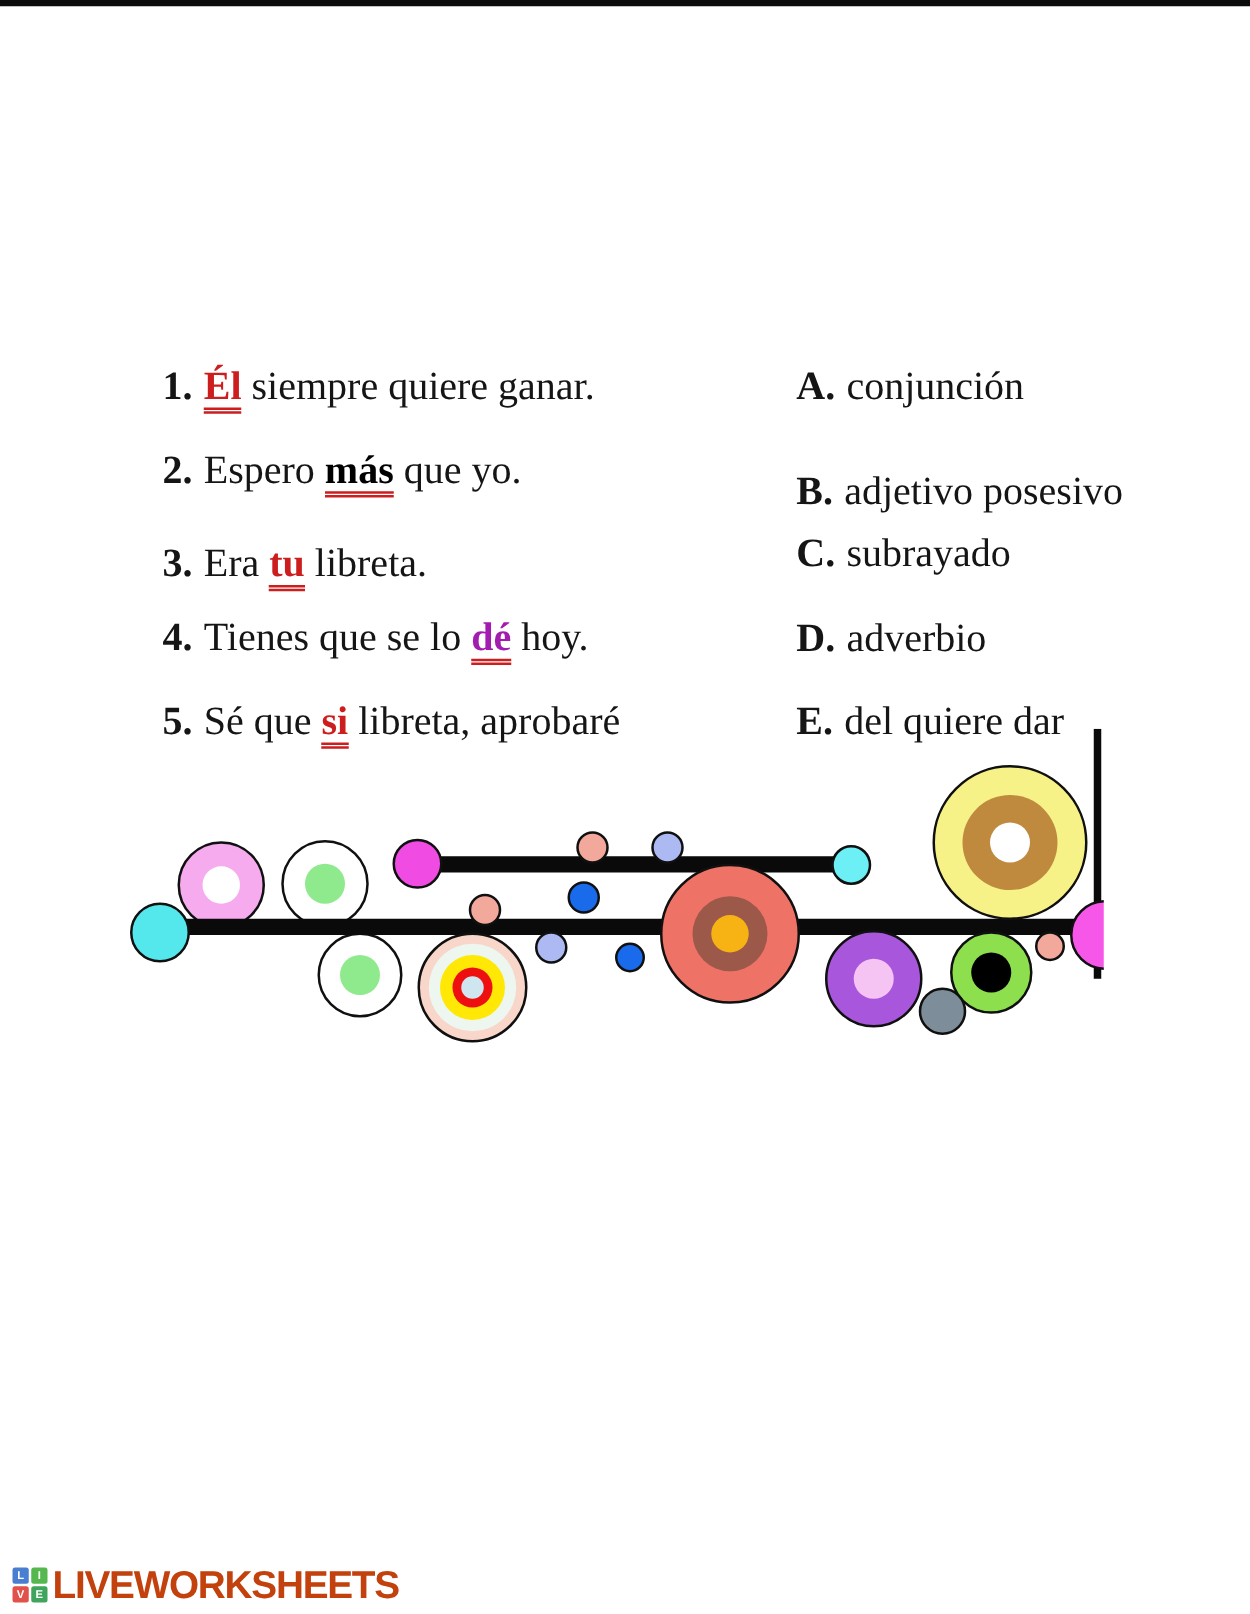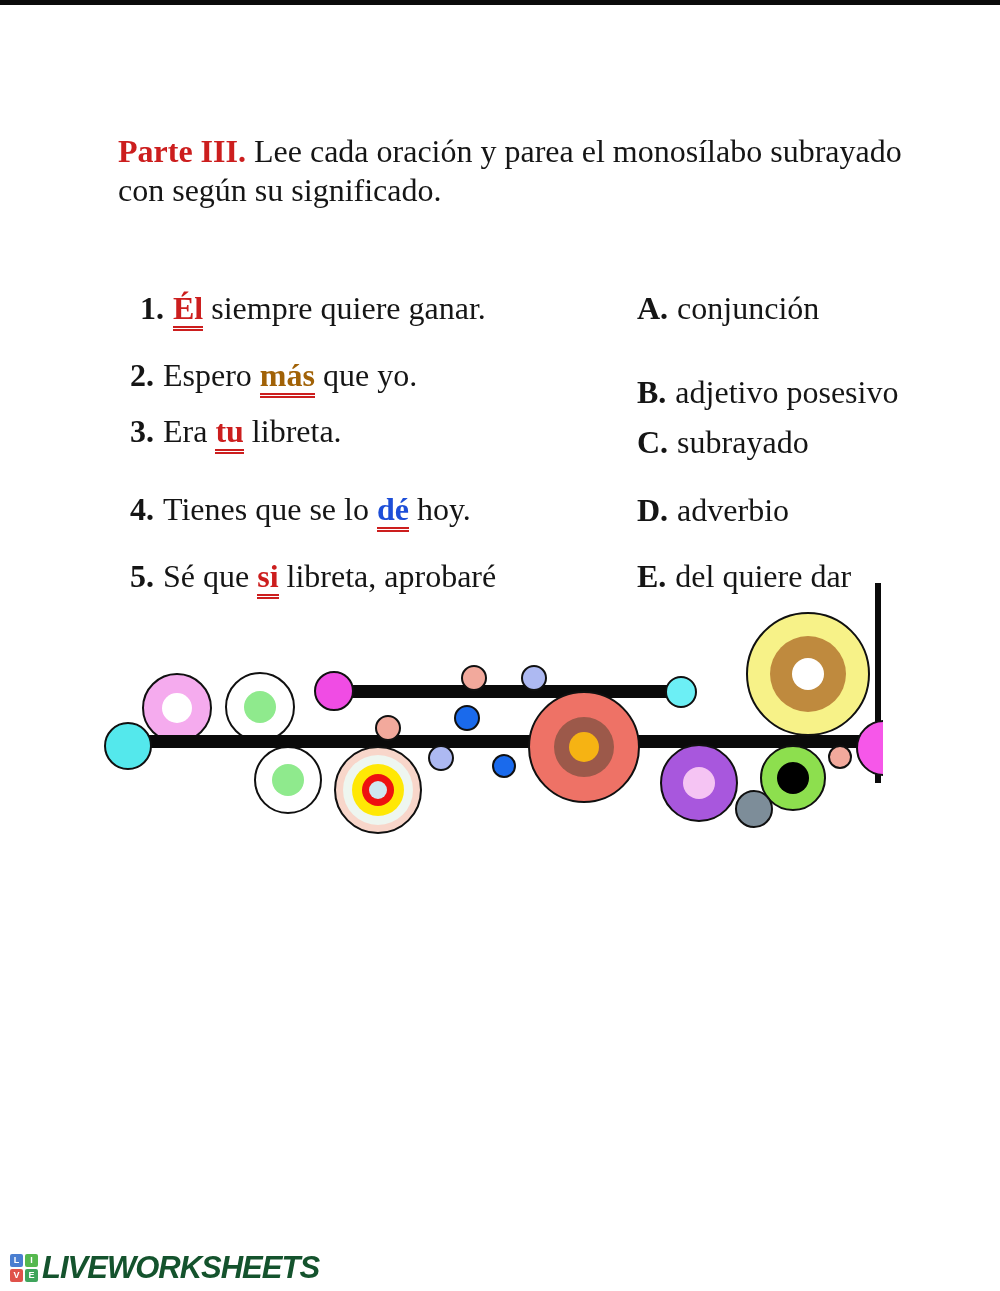--- a/index.html
+++ b/index.html
@@ -25,27 +25,26 @@
   .logo-cell{border-radius:2px;color:#ffffff;font-size:9px;font-weight:700;
         display:flex;align-items:center;justify-content:center;line-height:1;}
   .brand{font-size:31px;font-weight:700;letter-spacing:-1px;cursor:pointer;}
 </style>
 </head>
 <body>
 
 <div class="page">
   <div class="topbar"></div>
 
-  <p class="instructions"><span class="label" id="section-label" style="color: rgb(204, 30, 30);">Parte III.</span><span> Lee cada oración y parea el monosílabo subrayado</span><br><span>con según su significado.</span></p>
 
   <div id="items">
-      <div class="row item-row" style="top: 290px; margin-left: 10px;"><span class="num">1.</span><span></span><span class="uword" style="color: rgb(204, 30, 30); border-bottom-color: rgb(204, 30, 30);">Él</span><span> siempre quiere ganar.</span></div>
-      <div class="row item-row" style="top: 357px;"><span class="num">2.</span><span>Espero </span><span class="uword" style="color: #a16207; border-bottom-color: rgb(204, 30, 30); margin-top: 14px;">más</span><span> que yo.</span></div>
-      <div class="row item-row" style="top: 413px;"><span class="num">3.</span><span>Era </span><span class="uword" style="color: rgb(204, 30, 30); border-bottom-color: rgb(204, 30, 30);">tu</span><span> libreta.</span></div>
-      <div class="row item-row" style="top: 491px;"><span class="num">4.</span><span>Tienes que se lo </span><span class="uword" style="color: #1d4ed8; border-bottom-color: rgb(204, 30, 30);">dé</span><span> hoy.</span></div>
+      <div class="row item-row" style="top: 290px;"><span class="num">1.</span><span></span><span class="uword" style="color: rgb(204, 30, 30); border-bottom-color: rgb(204, 30, 30);">Él</span><span> siempre quiere ganar.</span></div>
+      <div class="row item-row" style="top: 357px;"><span class="num">2.</span><span>Espero </span><span class="uword" style="color: #000000; border-bottom-color: rgb(204, 30, 30); margin-top: 14px;">más</span><span> que yo.</span></div>
+      <div class="row item-row" style="top: 432px;"><span class="num">3.</span><span>Era </span><span class="uword" style="color: rgb(204, 30, 30); border-bottom-color: rgb(204, 30, 30);">tu</span><span> libreta.</span></div>
+      <div class="row item-row" style="top: 491px;"><span class="num">4.</span><span>Tienes que se lo </span><span class="uword" style="color: #a21caf; border-bottom-color: rgb(204, 30, 30);">dé</span><span> hoy.</span></div>
       <div class="row item-row" style="top: 558px;"><span class="num">5.</span><span>Sé que </span><span class="uword" style="color: rgb(204, 30, 30); border-bottom-color: rgb(204, 30, 30);">si</span><span> libreta, aprobaré</span></div>
     </div>
   <div id="options">
       <div class="row option-row" style="top: 290px;"><span class="letter">A.</span><span>conjunción</span></div>
       <div class="row option-row" style="top: 374px;"><span class="letter">B.</span><span>adjetivo posesivo</span></div>
       <div class="row option-row" style="top: 424px;"><span class="letter">C.</span><span>subrayado</span></div>
       <div class="row option-row" style="top: 492px;"><span class="letter">D.</span><span>adverbio</span></div>
       <div class="row option-row" style="top: 558px;"><span class="letter">E.</span><span>del quiere dar</span></div>
     </div>
 
@@ -88,15 +87,15 @@
       <div class="circle outlined" style="border-color: rgb(16, 16, 16); left: 856px; top: 137px; width: 56px; height: 56px; background: rgb(246, 87, 233);"></div>
     </div>
 
   <div class="footer">
     <div class="logo-grid" id="logo-grid">
         <div class="logo-cell" style="background: rgb(74, 126, 208);">L</div>
         <div class="logo-cell" style="background: rgb(85, 184, 78);">I</div>
         <div class="logo-cell" style="background: rgb(224, 82, 74);">V</div>
         <div class="logo-cell" style="background: rgb(63, 164, 92);">E</div>
       </div>
-    <span class="brand" id="brand" style="color: #14532d; font-style: italic;">LIVEWORKSHEETS</span>
+    <span class="brand" id="brand" style="color: #c2410c;">LIVEWORKSHEETS</span>
   </div>
 </div>
 
 </body></html>

